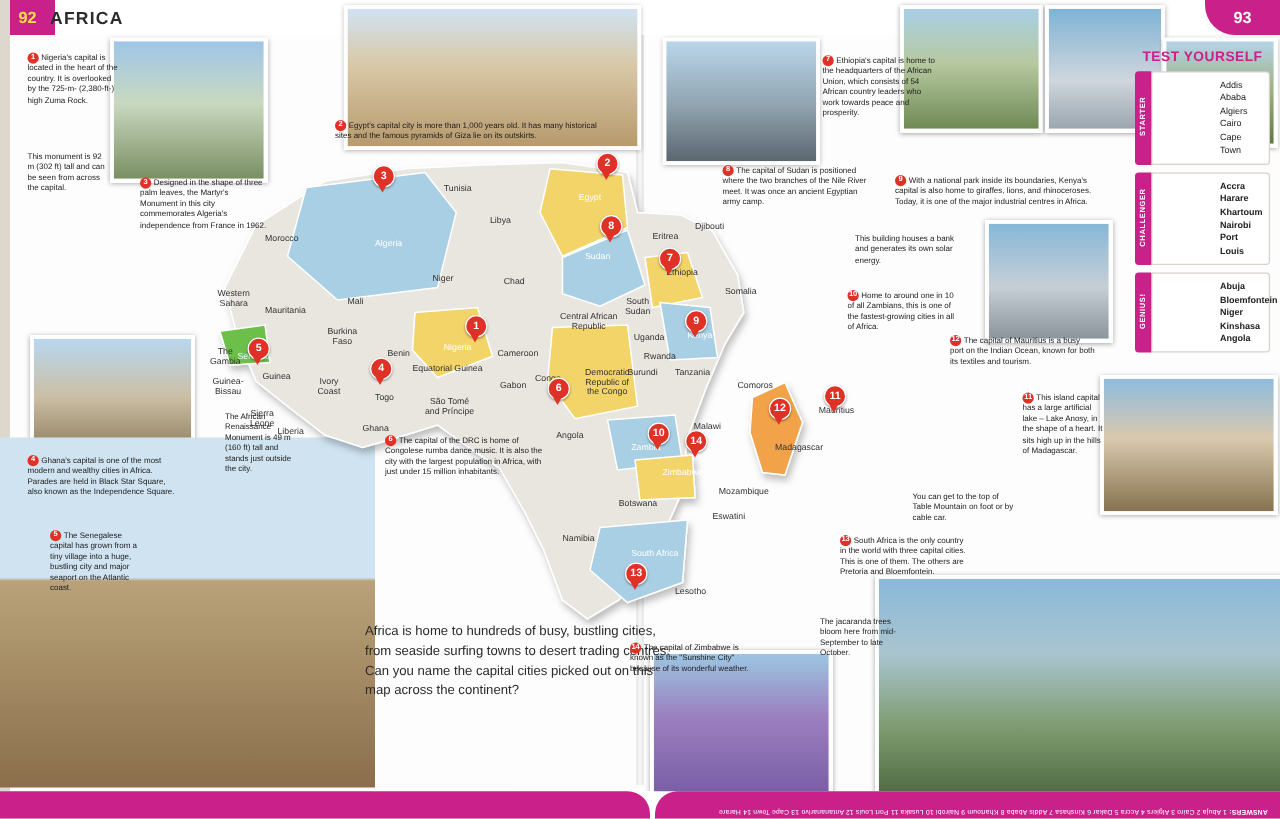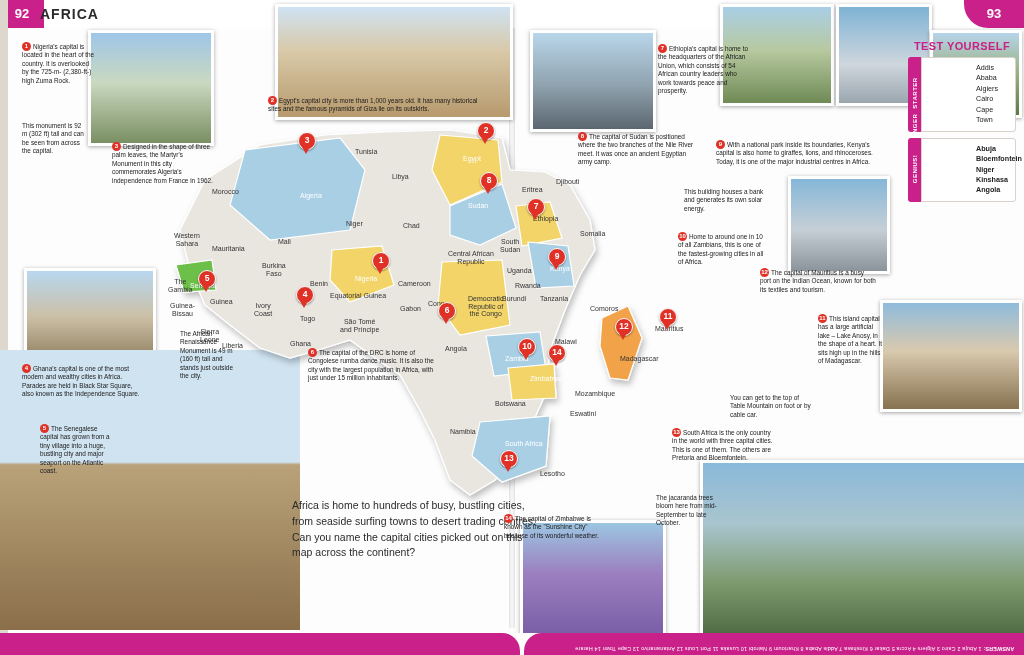--- a/index.html
+++ b/index.html
@@ -7,21 +7,21 @@
     width:1024px;height:655px;overflow:hidden;
     font-family:"Liberation Sans", sans-serif;
     background:#ffffff;
     position:relative;
   }
   .page{position:absolute;inset:0;background:#fdfdfd;}
 
   
   .topbar{position:absolute;top:0;left:0;width:1024px;height:28px;background:#ffffff;}
   .corner-left{position:absolute;top:0;left:0;width:44px;height:28px;background:#c9208a;}
-  .corner-left span{color:#ffffff;font-size:13px;font-weight:bold;line-height:28px;display:block;text-align:center;}
+  .corner-left span{color:#fde047;font-size:13px;font-weight:bold;line-height:28px;display:block;text-align:center;}
   .section-title{position:absolute;top:0;left:40px;height:28px;line-height:28px;font-size:14px;font-weight:bold;letter-spacing:1px;color:#2b2b2b;}
   .corner-right{position:absolute;top:0;right:0;width:60px;height:28px;background:#c9208a;border-bottom-left-radius:24px;}
   .corner-right span{color:#fff;font-size:13px;font-weight:bold;line-height:28px;display:block;text-align:center;}
 
   .edge-left{position:absolute;top:0;left:0;width:8px;height:655px;background:#ded7ce;}
   .gutter{position:absolute;top:28px;left:509px;width:6px;height:600px;background:linear-gradient(to right,rgba(0,0,0,0.10),rgba(0,0,0,0.02),rgba(0,0,0,0.10));}
 
   
   .bottom-strip{position:absolute;bottom:0;left:0;width:1024px;height:22px;background:#ffffff;}
   .bottom-wave{position:absolute;bottom:0;left:0;width:520px;height:22px;background:#c9208a;border-top-right-radius:18px;}
@@ -338,20 +338,27 @@
             <div>Addis Ababa</div>
             <div>Algiers</div>
             <div>Cairo</div>
             <div>Cape Town</div>
           </div>
         </div>
         <div class="ty-band">
           <div class="ty-tab">
             <span>CHALLENGER</span>
           </div>
+          <div class="ty-box bold">
+            <div>Accra</div>
+            <div>Harare</div>
+            <div>Khartoum</div>
+            <div>Nairobi</div>
+            <div>Port Louis</div>
+          </div>
         </div>
         <div class="ty-band">
           <div class="ty-tab">
             <span>GENIUS!</span>
           </div>
           <div class="ty-box bold">
             <div>Abuja</div>
             <div>Bloemfontein</div>
             <div>Niger</div>
             <div>Kinshasa</div>

